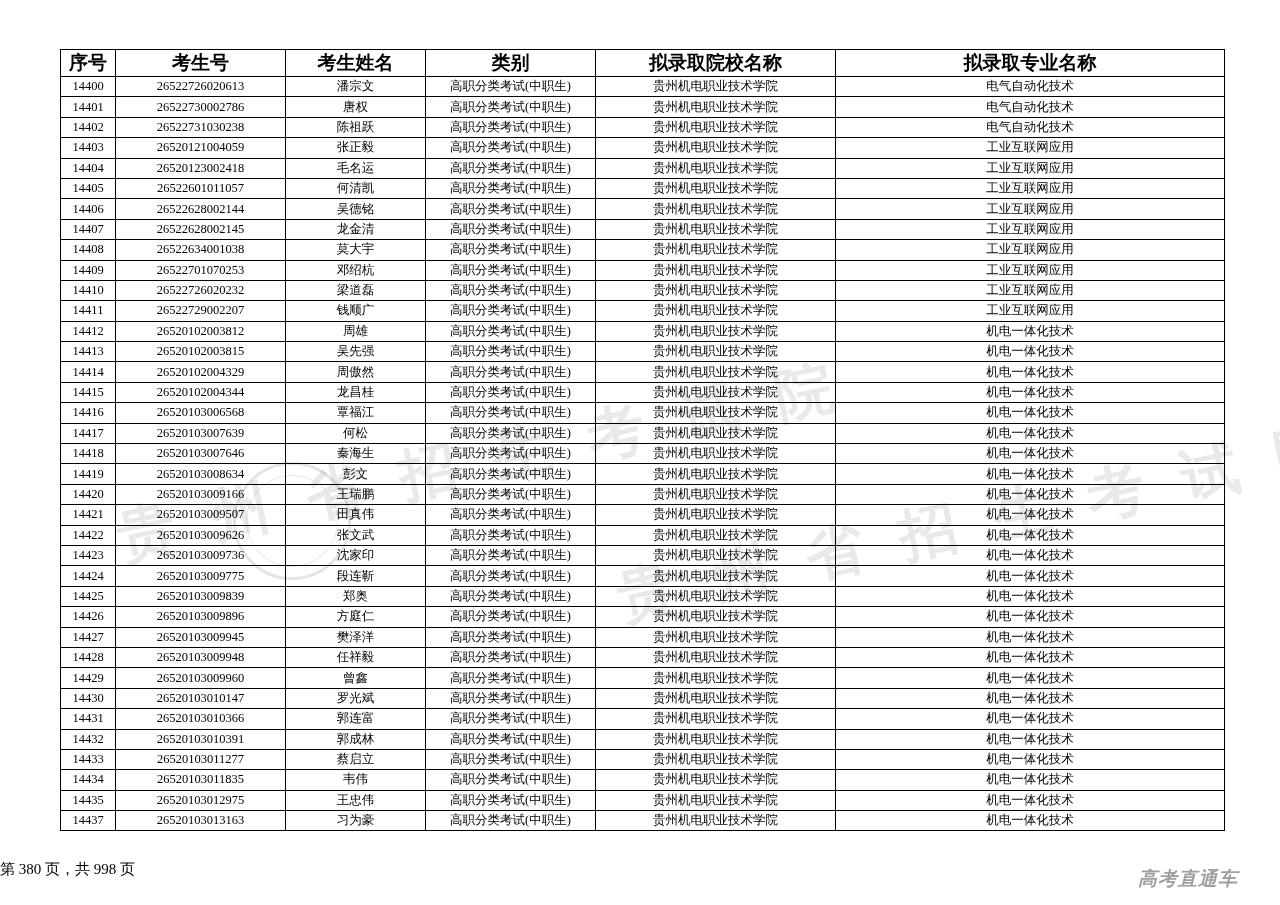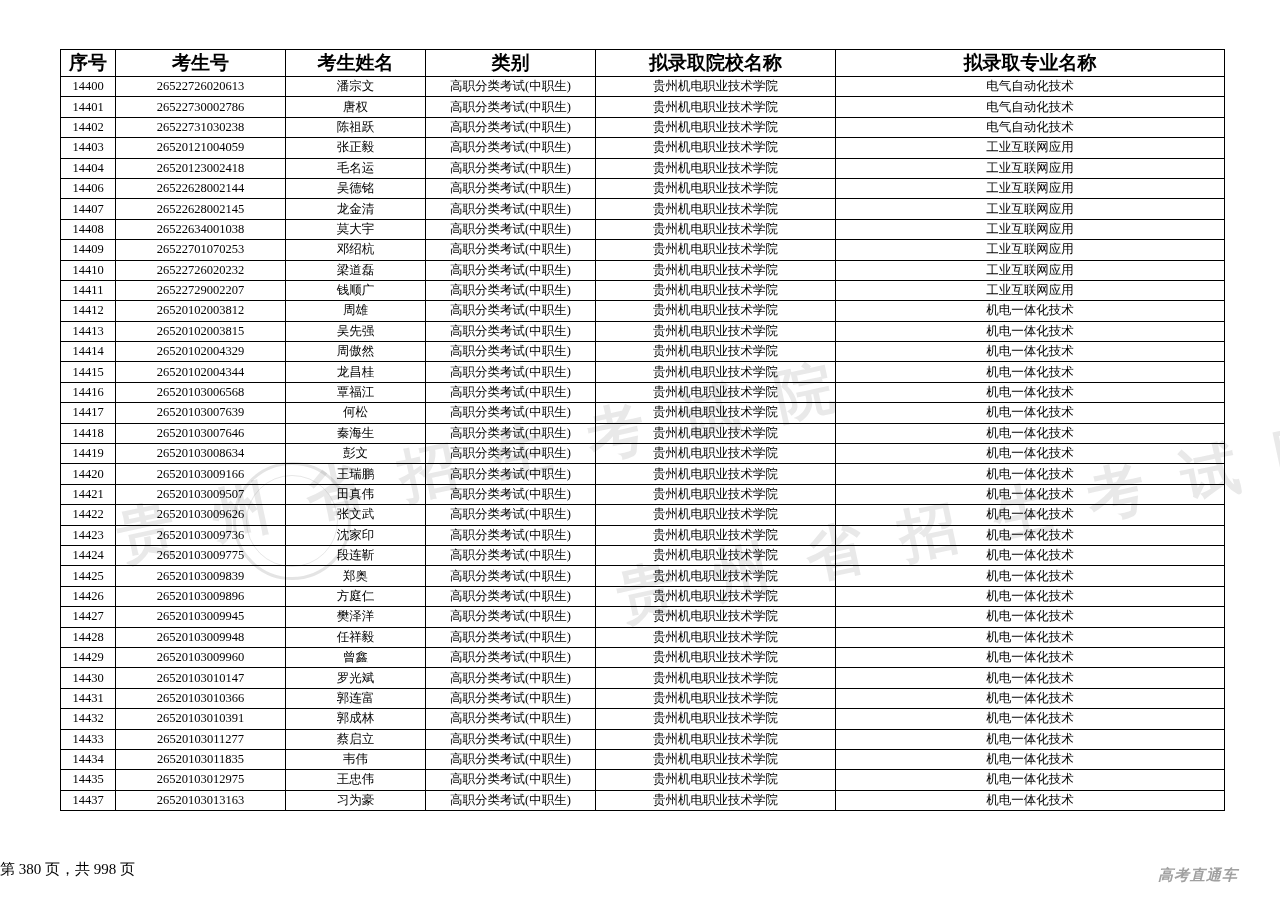--- a/index.html
+++ b/index.html
@@ -89,21 +89,21 @@
     width: 100%;
     text-align: left;
     font-size: 15px;
     color: #000;
     z-index: 2;
   }
   .brand {
     position: absolute;
     right: 42px;
     top: 866px;
-    font-size: 15px;
+    font-size: 19px;
     font-weight: bold;
     font-style: italic;
     color: #a0a0a0;
     z-index: 2;
     letter-spacing: 1px;
   }
 </style>
 </head>
 <body>
 
@@ -167,20 +167,28 @@
         </tr>
         <tr>
           <td>14404</td>
           <td>26520123002418</td>
           <td>毛名运</td>
           <td>高职分类考试(中职生)</td>
           <td>贵州机电职业技术学院</td>
           <td>工业互联网应用</td>
         </tr>
         <tr>
+          <td>14405</td>
+          <td>26522601011057</td>
+          <td>何清凯</td>
+          <td>高职分类考试(中职生)</td>
+          <td>贵州机电职业技术学院</td>
+          <td>工业互联网应用</td>
+        </tr>
+        <tr>
           <td>14406</td>
           <td>26522628002144</td>
           <td>吴德铭</td>
           <td>高职分类考试(中职生)</td>
           <td>贵州机电职业技术学院</td>
           <td>工业互联网应用</td>
         </tr>
         <tr>
           <td>14407</td>
           <td>26522628002145</td>

